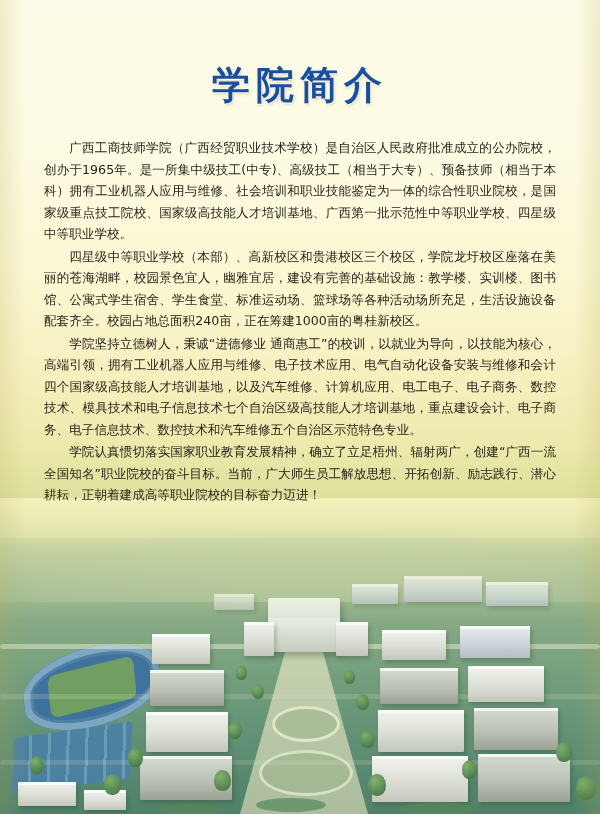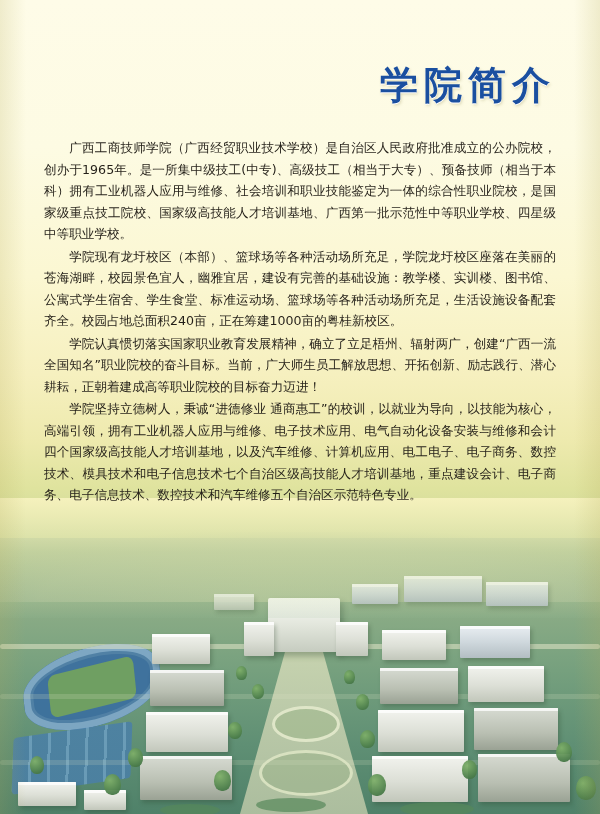--- a/index.html
+++ b/index.html
@@ -172,21 +172,21 @@
 
   
   .content {
     position: relative;
     z-index: 7;
     padding: 0 44px;
   }
   .title {
     margin: 0;
     padding-top: 60px;
-    text-align: right;
+    text-align: center;
     font-family: "DejaVu Sans", "Liberation Sans", sans-serif;
     font-size: 38px;
     font-weight: bold;
     letter-spacing: 6px;
     color: #1a4fa0;
     text-shadow: 0 1px 0 #ffffff, 1px 2px 3px rgba(120,110,40,.25);
   }
   .body-text {
     margin-top: 26px;
     font-size: 12.6px;
@@ -278,19 +278,19 @@
     <div class="bush" style="left:400px; top:304px; width:74px; height:14px;"></div>
 
     <div class="sky-haze"></div>
   </div>
 
   <div class="content">
     <h1 class="title">学院简介</h1>
 
     <div class="body-text">
       <p>广西工商技师学院（广西经贸职业技术学校）是自治区人民政府批准成立的公办院校，创办于1965年。是一所集中级技工(中专)、高级技工（相当于大专）、预备技师（相当于本科）拥有工业机器人应用与维修、社会培训和职业技能鉴定为一体的综合性职业院校，是国家级重点技工院校、国家级高技能人才培训基地、广西第一批示范性中等职业学校、四星级中等职业学校。</p>
-      <p>学院现有龙圩校区（本部）、篮球场等各种活动场所充足，学院龙圩校区座落在美丽的苍海湖畔，校园景色宜人，幽雅宜居，建设有完善的基础设施：教学楼、实训楼、图书馆、公寓式学生宿舍、学生食堂、标准运动场、篮球场等各种活动场所充足，生活设施设备配套齐全。校园占地总面积240亩，正在筹建1000亩的粤桂新校区。</p>
+      <p>四星级中等职业学校（本部）、高新校区和贵港校区三个校区，学院龙圩校区座落在美丽的苍海湖畔，校园景色宜人，幽雅宜居，建设有完善的基础设施：教学楼、实训楼、图书馆、公寓式学生宿舍、学生食堂、标准运动场、篮球场等各种活动场所充足，生活设施设备配套齐全。校园占地总面积240亩，正在筹建1000亩的粤桂新校区。</p>
+      <p>学院坚持立德树人，秉诚“进德修业 通商惠工”的校训，以就业为导向，以技能为核心，高端引领，拥有工业机器人应用与维修、电子技术应用、电气自动化设备安装与维修和会计四个国家级高技能人才培训基地，以及汽车维修、计算机应用、电工电子、电子商务、数控技术、模具技术和电子信息技术七个自治区级高技能人才培训基地，重点建设会计、电子商务、电子信息技术、数控技术和汽车维修五个自治区示范特色专业。</p>
       <p>学院认真惯切落实国家职业教育发展精神，确立了立足梧州、辐射两广，创建“广西一流 全国知名”职业院校的奋斗目标。当前，广大师生员工解放思想、开拓创新、励志践行、潜心耕耘，正朝着建成高等职业院校的目标奋力迈进！</p>
-      <p>学院坚持立德树人，秉诚“进德修业 通商惠工”的校训，以就业为导向，以技能为核心，高端引领，拥有工业机器人应用与维修、电子技术应用、电气自动化设备安装与维修和会计四个国家级高技能人才培训基地，以及汽车维修、计算机应用、电工电子、电子商务、数控技术、模具技术和电子信息技术七个自治区级高技能人才培训基地，重点建设会计、电子商务、电子信息技术、数控技术和汽车维修五个自治区示范特色专业。</p>
     </div>
   </div>
 
 </div>
 
 </body></html>

